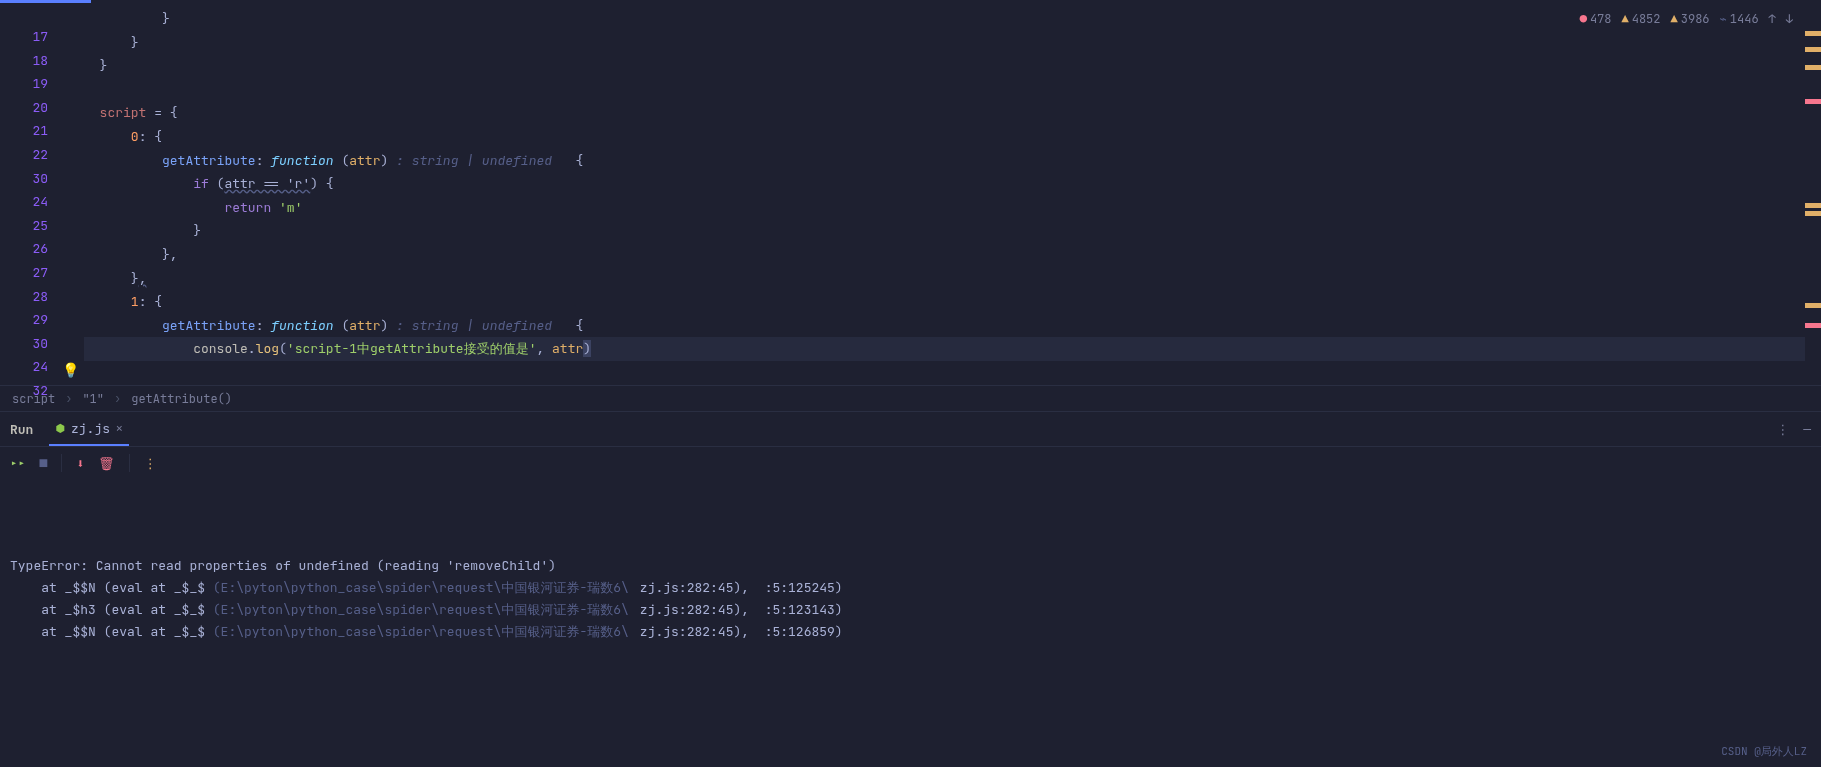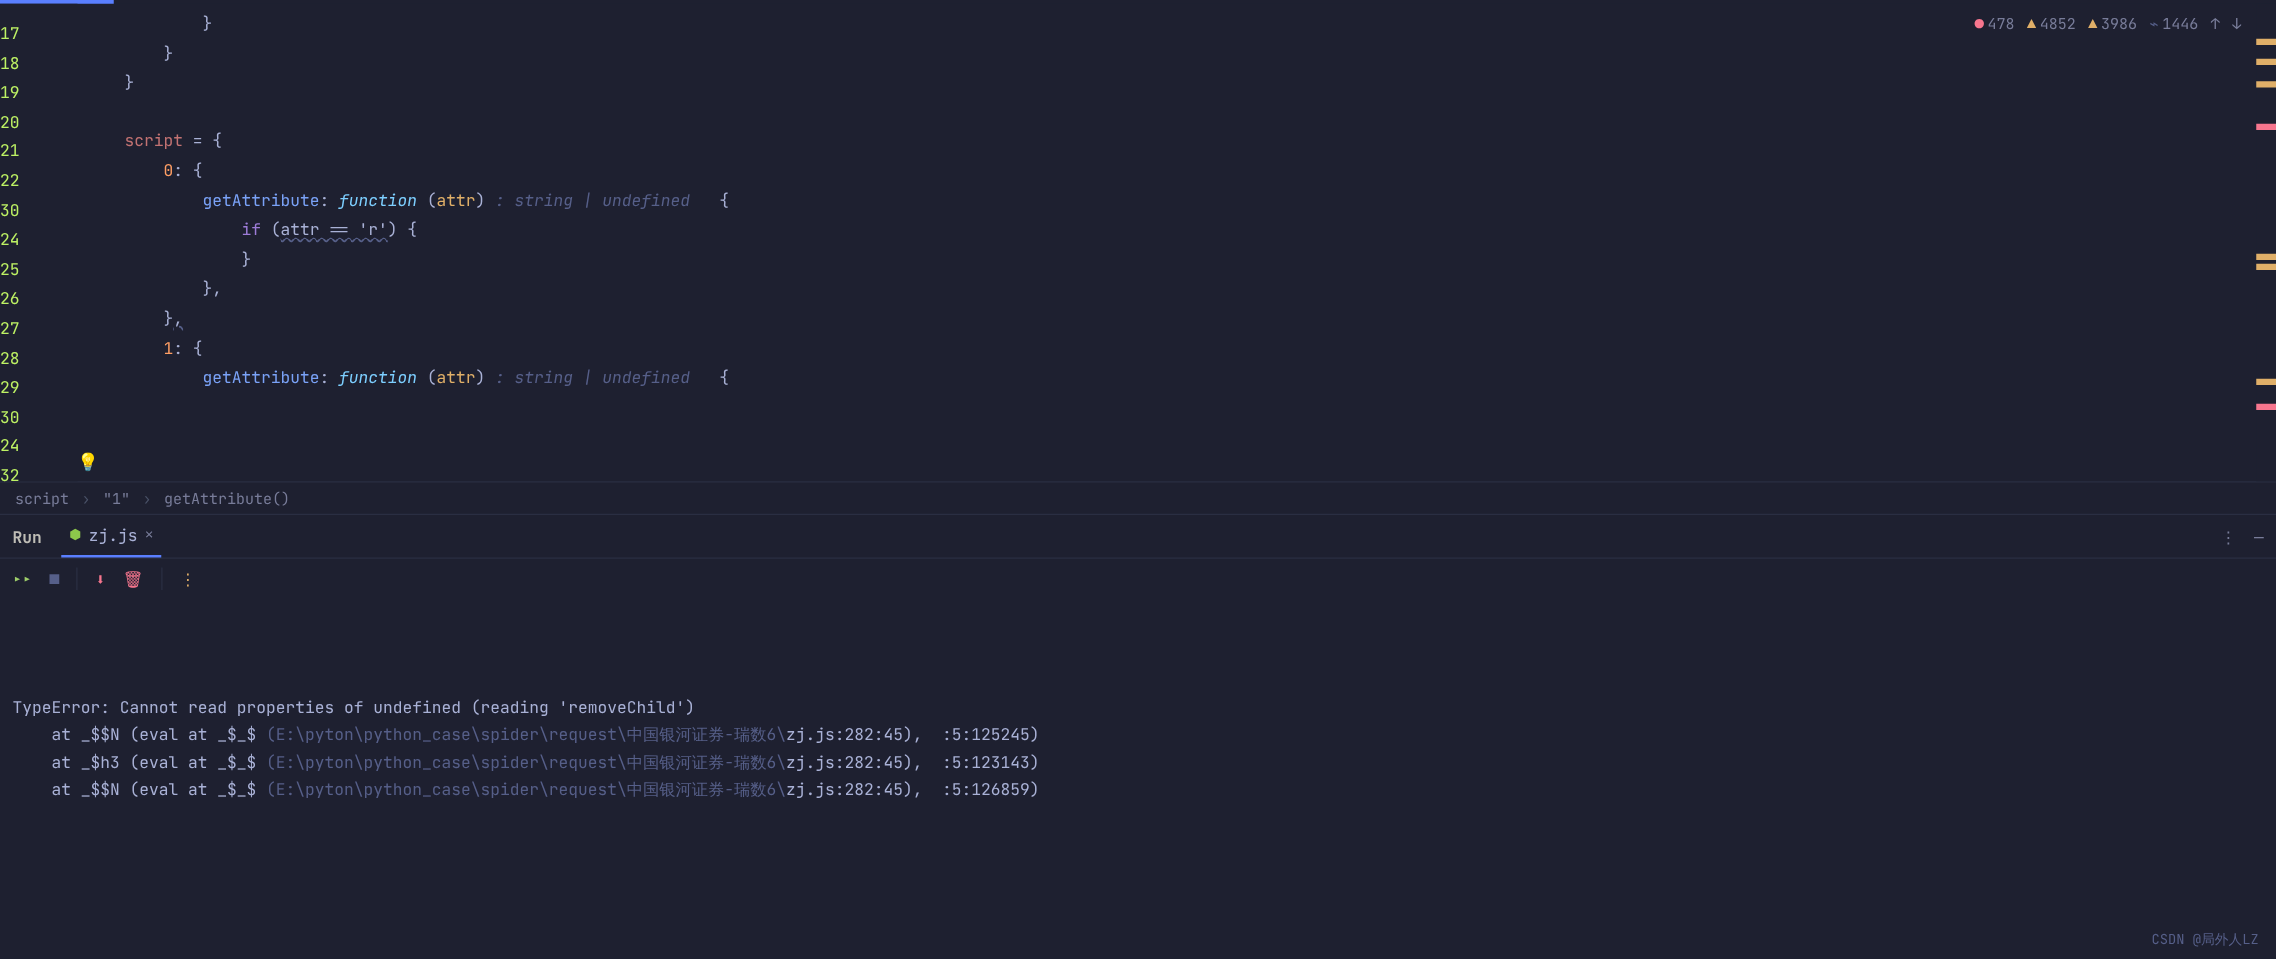--- a/index.html
+++ b/index.html
@@ -15,24 +15,25 @@
 .top-progress { height: 3px; background: #1e2030; }
 .top-progress-bar { height: 100%; width: 5%; background: #5a7fff; }
 .editor-area {
   display: flex;
   height: 382px;
   position: relative;
 }
 .gutter {
   width: 62px;
   background: #1e2030;
+  text-align: right;
   padding-right: 14px;
-  color: #bef264;
+  color: #8b5cf6;
   user-select: none;
-  padding-top: 12px;
+  padding-top: 22px;
 }
 .gutter .ln { height: 23.6px; line-height: 23.6px; }
 .bulb-col {
   width: 22px;
   position: relative;
 }
 .bulb {
   position: absolute;
   color: #e5c07b;
   font-size: 14px;
@@ -124,21 +125,21 @@
 .console {
   padding: 10px 10px 0 10px;
   font-size: 13px;
   line-height: 22px;
   white-space: pre;
   color: #a9b1d6;
   height: 250px;
   overflow: hidden;
 }
 .con-path { color: #565f89; }
-.con-file { color: #a9b1d6; }
+.con-file { color: #a9b1d6; margin-left: 11px; }
 .watermark {
   position: absolute;
   bottom: 8px;
   right: 14px;
   color: #565f89;
   font-size: 11px;
 }
 </style>
 </head>
 <body>
@@ -171,25 +172,27 @@
     </div>
   <div class="code">
       <div class="cl">          <span class="c-punc">}</span></div>
       <div class="cl">      <span class="c-punc">}</span></div>
       <div class="cl">  <span class="c-punc">}</span></div>
       <div class="cl"></div>
       <div class="cl">  <span class="c-ident">script</span><span class="c-punc"> = {</span></div>
       <div class="cl">      <span class="c-num">0</span><span class="c-punc">: {</span></div>
       <div class="cl">          <span class="c-prop">getAttribute</span><span class="c-punc">: </span><span class="c-func">function</span><span class="c-punc"> (</span><span class="c-param">attr</span><span class="c-punc">) </span><span class="c-hint">: string | undefined </span><span class="c-punc">  {</span></div>
       <div class="cl">              <span class="c-key">if</span><span class="c-punc"> (</span><span class="c-warn">attr == 'r'</span><span class="c-punc">) {</span></div>
+      <div class="cl">                  <span class="c-key">return</span><span class="c-punc"> </span><span class="c-str">'m'</span></div>
       <div class="cl">              <span class="c-punc">}</span></div>
       <div class="cl">          <span class="c-punc">},</span></div>
       <div class="cl">      <span class="c-punc">}</span><span class="c-warn">,</span></div>
       <div class="cl">      <span class="c-num">1</span><span class="c-punc">: {</span></div>
       <div class="cl">          <span class="c-prop">getAttribute</span><span class="c-punc">: </span><span class="c-func">function</span><span class="c-punc"> (</span><span class="c-param">attr</span><span class="c-punc">) </span><span class="c-hint">: string | undefined </span><span class="c-punc">  {</span></div>
+      <div class="cl cur-line">              <span class="c-var">console</span><span class="c-punc">.</span><span class="c-meth">log</span><span class="c-punc">(</span><span class="c-str">'script-1中getAttribute接受的值是'</span><span class="c-punc">, </span><span class="c-param">attr</span><span class="sel c-punc">)</span></div>
     </div>
   <div class="problems-bar">
     <span class="prob-item">
         <span class="ic-err">●</span>
         <span>478</span>
       </span>
     <span class="prob-item">
         <span class="ic-warn">▲</span>
         <span>4852</span>
       </span>

